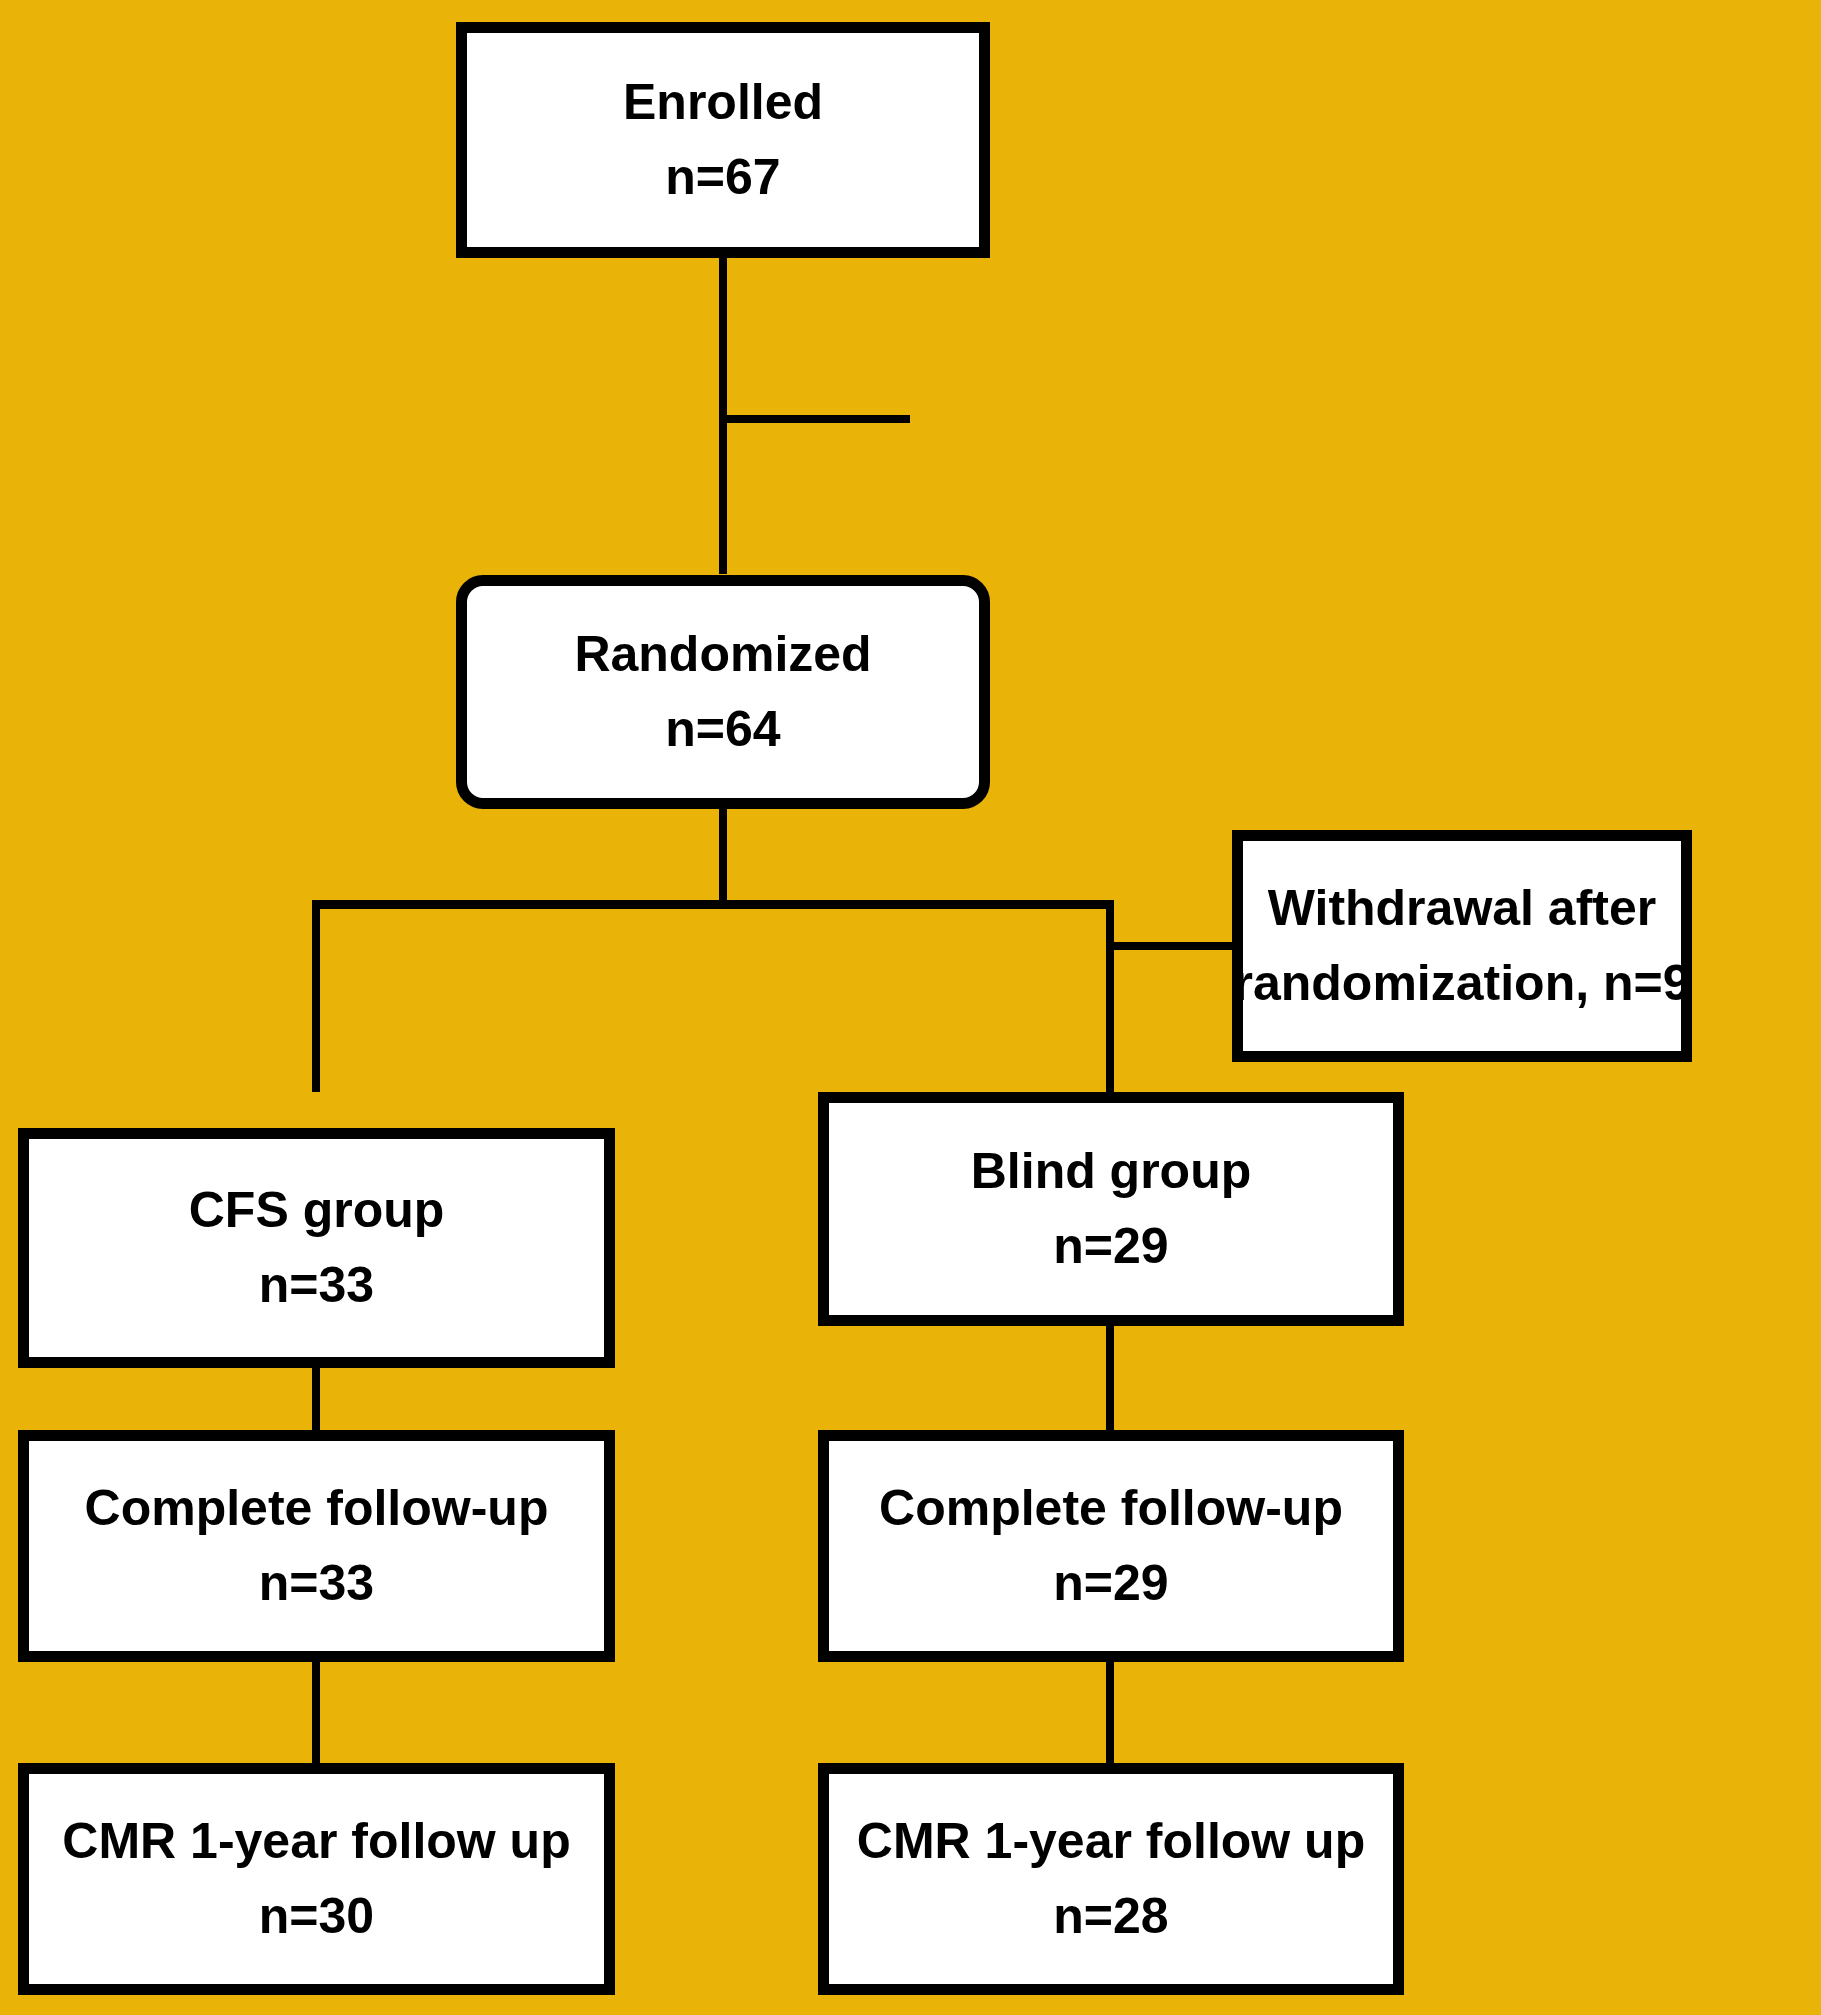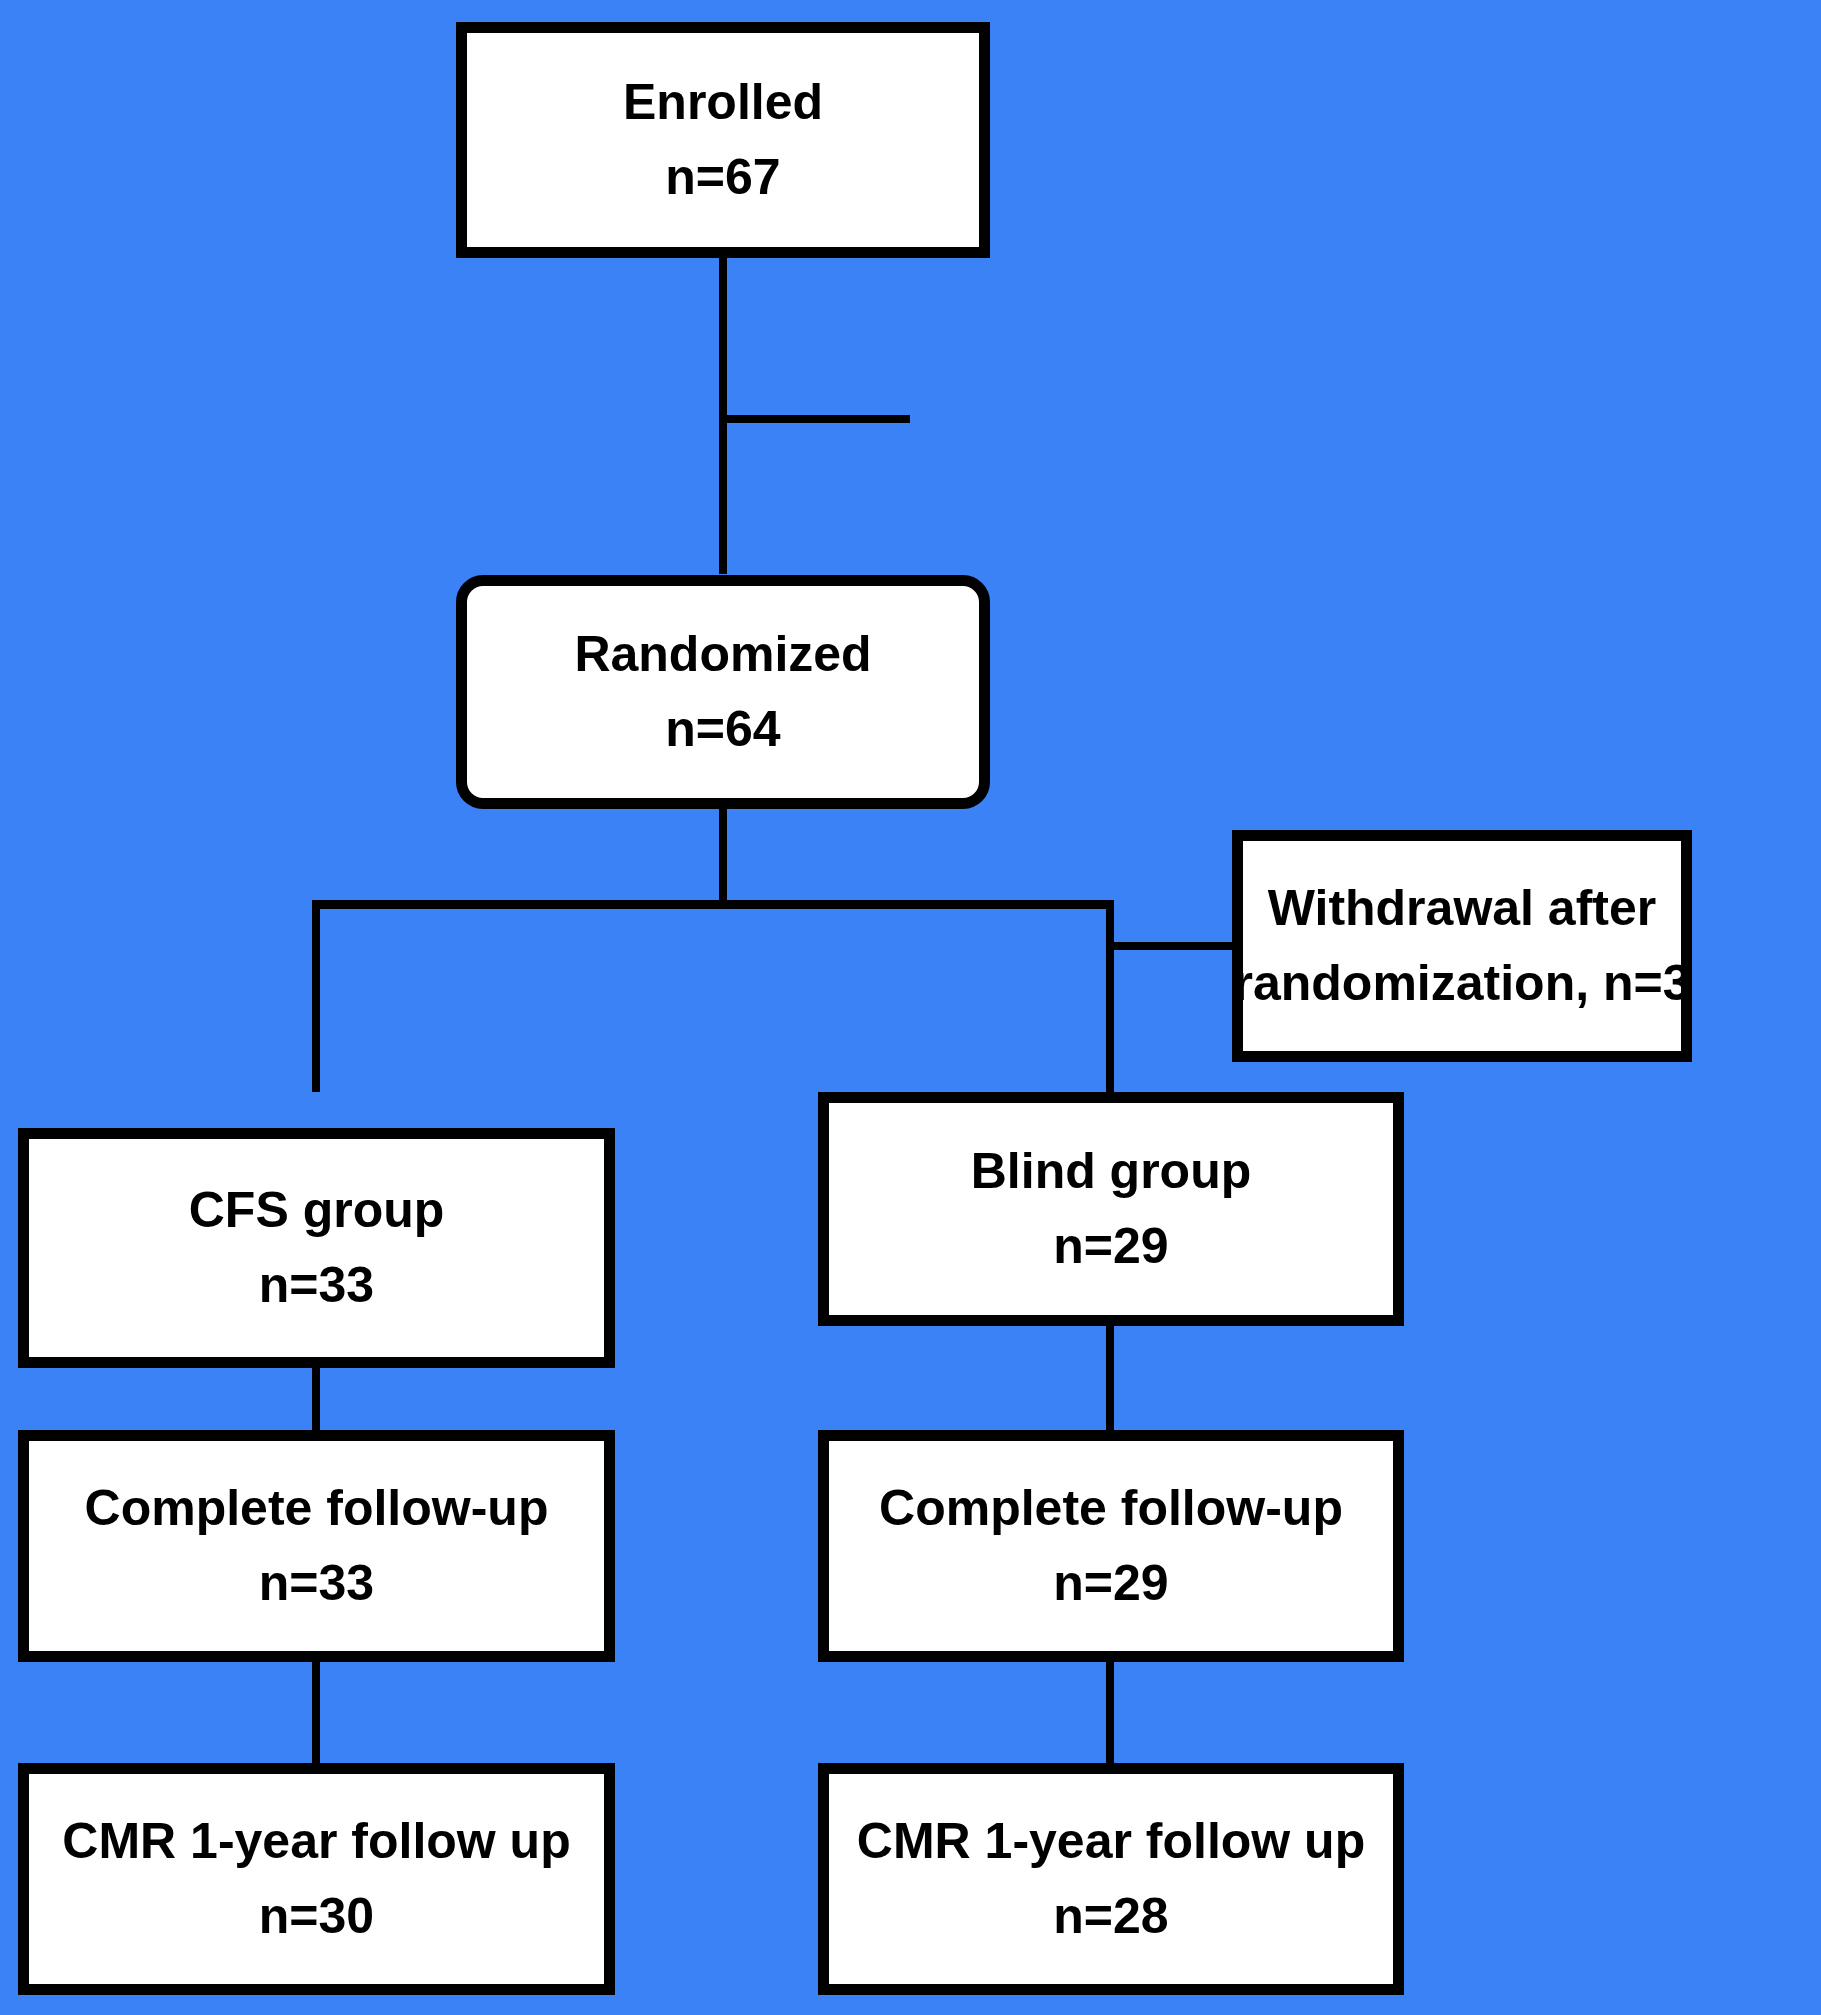--- a/index.html
+++ b/index.html
@@ -7,21 +7,21 @@
     padding: 0;
     background: #ffffff;
     width: 1821px;
     height: 2015px;
     overflow: hidden;
   }
   .flow {
     position: relative;
     width: 1821px;
     height: 2015px;
-    background: #3b82f6;
+    background: #eab308;
     font-family: "Liberation Sans", "DejaVu Sans", sans-serif;
     text-decoration: underline;
   }
   .box {
     position: absolute;
     box-sizing: border-box;
     border: 11.5px solid #000000;
     background: #ffffff;
     color: #000000;
     display: flex;
@@ -91,21 +91,21 @@
   </div>
 
 
   <div class="box" id="b-randomized">
     <span class="ln">Randomized</span>
     <span class="ln">n=64</span>
   </div>
 
   <div class="box" id="b-withdrawal">
     <span class="ln">Withdrawal after</span>
-    <span class="ln">randomization, n=3</span>
+    <span class="ln">randomization, n=9</span>
   </div>
 
   <div class="box" id="b-cfs-group">
     <span class="ln">CFS group</span>
     <span class="ln">n=33</span>
   </div>
 
   <div class="box" id="b-blind-group">
     <span class="ln">Blind group</span>
     <span class="ln">n=29</span>

